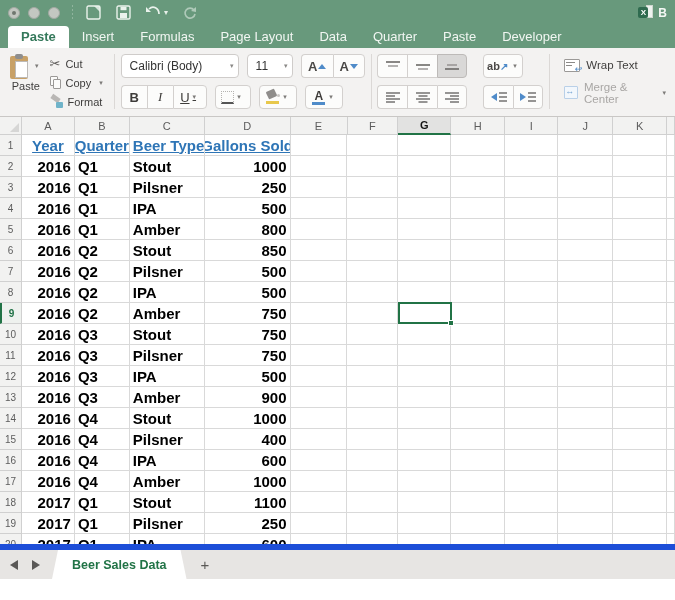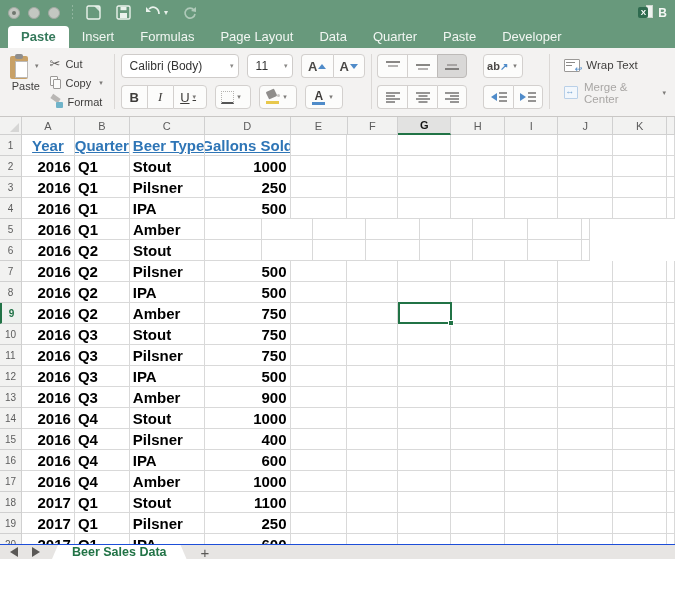--- a/index.html
+++ b/index.html
@@ -120,21 +120,21 @@
   .rowhdr { width:22px; background:#f2f2f1; border-right:1px solid #d0d0d0; border-bottom:1px solid #d0d0d0; display:flex; align-items:center; justify-content:center; font-size:10px; color:#5c5c5c; }
   .rowhdr.selected { color:#1e7145; font-weight:bold; border-left:2px solid #217346; background:#eef1ee; }
   .cell { border-right:1px solid #d9d9d9; border-bottom:1px solid #d9d9d9; display:flex; align-items:center; padding:0 3px; white-space:nowrap; overflow:hidden; color:#000; font-weight:600; }
   .cell.al-r { justify-content:flex-end; }
   .cell.al-c { justify-content:center; }
   .cell.hl { color:#2e75b6; font-weight:700; text-decoration:underline; }
   .sel-box { position:absolute; border:2px solid #217346; pointer-events:auto; }
   .sel-handle { position:absolute; right:-4px; bottom:-4px; width:6px; height:6px; background:#217346; border:1px solid #fff; }
 
   
-  .tabbar { height:15px; background:#e7e5e3; border-top:1px solid #1d4ed8; display:flex; align-items:stretch; }
+  .tabbar { height:35px; background:#e7e5e3; border-top:6px solid #1d4ed8; display:flex; align-items:stretch; }
   .nav-arrows { display:flex; align-items:center; gap:14px; padding:0 12px 0 10px; }
   .nav-tri-l { width:0; height:0; border-top:5px solid transparent; border-bottom:5px solid transparent; border-right:8px solid #5a5856; }
   .nav-tri-r { width:0; height:0; border-top:5px solid transparent; border-bottom:5px solid transparent; border-left:8px solid #5a5856; }
   .sheettab { background:#fff; display:flex; align-items:center; padding:0 20px; font-size:12.5px; font-weight:bold; color:#217346; clip-path:polygon(6px 0, calc(100% - 6px) 0, 100% 100%, 0 100%); margin-top:0; }
   .addsheet { display:flex; align-items:center; padding:0 14px; font-size:15px; color:#5a5856; }
 </style>
 </head>
 <body>
 
 <div id="app">
@@ -461,34 +461,36 @@
         <div class="cell " style="width: 53px;"></div>
         <div class="cell " style="width: 55px;"></div>
         <div class="cell " style="width: 54px;"></div>
         <div class="cell " style="width: 8px;"></div>
       </div>
       <div class="g-row">
         <div class="rowhdr">5</div>
         <div class="cell al-r" style="width: 53px;">2016</div>
         <div class="cell " style="width: 55px;">Q1</div>
         <div class="cell " style="width: 75px;">Amber</div>
+        <div class="cell al-r" style="width: 86px;">800</div>
         <div class="cell " style="width: 57px;"></div>
         <div class="cell " style="width: 51px;"></div>
         <div class="cell " style="width: 53px;"></div>
         <div class="cell " style="width: 54px;"></div>
         <div class="cell " style="width: 53px;"></div>
         <div class="cell " style="width: 55px;"></div>
         <div class="cell " style="width: 54px;"></div>
         <div class="cell " style="width: 8px;"></div>
       </div>
       <div class="g-row">
         <div class="rowhdr">6</div>
         <div class="cell al-r" style="width: 53px;">2016</div>
         <div class="cell " style="width: 55px;">Q2</div>
         <div class="cell " style="width: 75px;">Stout</div>
+        <div class="cell al-r" style="width: 86px;">850</div>
         <div class="cell " style="width: 57px;"></div>
         <div class="cell " style="width: 51px;"></div>
         <div class="cell " style="width: 53px;"></div>
         <div class="cell " style="width: 54px;"></div>
         <div class="cell " style="width: 53px;"></div>
         <div class="cell " style="width: 55px;"></div>
         <div class="cell " style="width: 54px;"></div>
         <div class="cell " style="width: 8px;"></div>
       </div>
       <div class="g-row">

